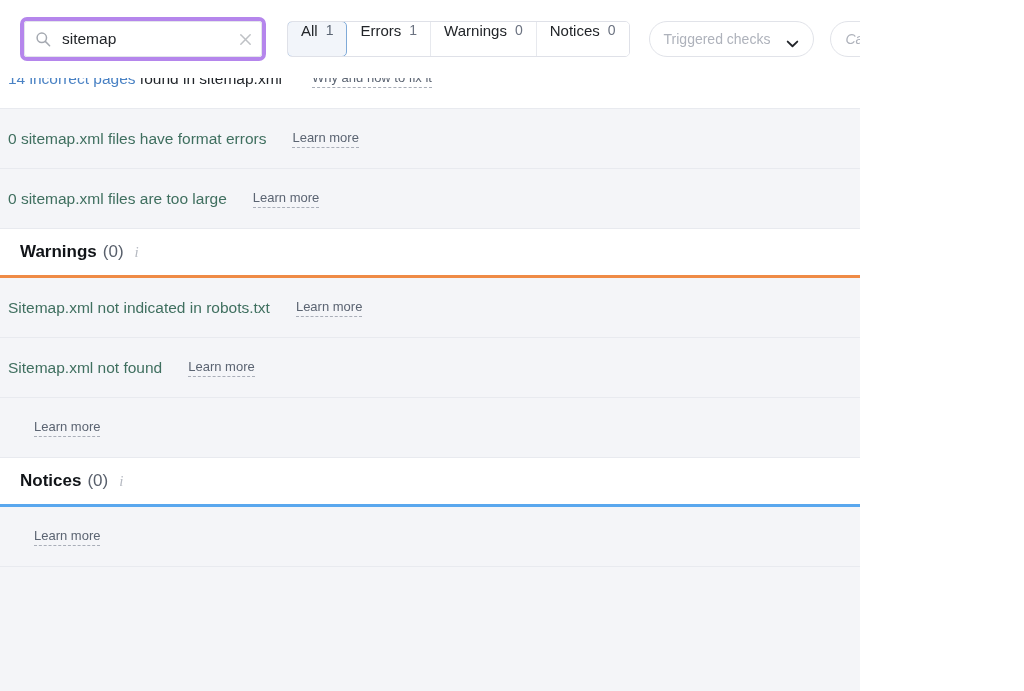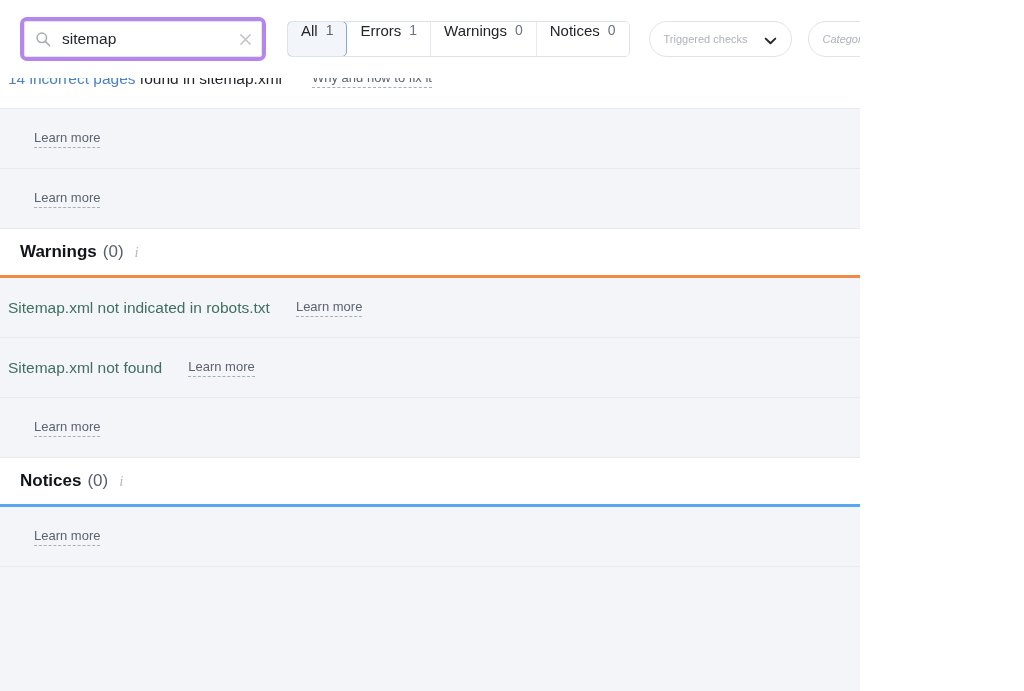--- a/index.html
+++ b/index.html
@@ -78,21 +78,21 @@
   }
   .seg.active .cnt { color: #5a6472; }
 
   
   .dropdown {
     display: flex; align-items: center; gap: 16px;
     height: 36px; padding: 0 14px;
     border: 1px solid #e1e3e9;
     border-radius: 18px;
     background: #fff;
-    font-size: 11px; color: #aeb2bb;
+    font-size: 14px; color: #aeb2bb;
     cursor: pointer;
     white-space: nowrap;
     flex: 0 0 auto;
   }
   .dd-triggered { margin-left: 19px; }
   .dd-category { margin-left: 16px; font-style: italic; }
   .chev { width: 13px; height: 8px; flex: 0 0 auto; }
 
   
   .section-head {
@@ -213,24 +213,26 @@
       <span class="info-i">i</span>
     </div>
     <div class="rule errors"></div>
 
     <div class="row triggered">
       <span class="row-text"><a class="row-link">14 incorrect pages</a><span> found in sitemap.xml</span></span>
       <span class="learn wide">Why and how to fix it</span>
     </div>
 
     <div class="row">
-      <span class="learn">Learn more</span>
-    </div>
-
-    <div class="row">
+      <span class="row-text">0 sitemap.xml files have format errors</span>
+      <span class="learn">Learn more</span>
+    </div>
+
+    <div class="row">
+      <span class="row-text">0 sitemap.xml files are too large</span>
       <span class="learn">Learn more</span>
     </div>
   </div>
 
   <div>
     <div class="section-head">
       <span class="sh-title">Warnings</span>
       <span class="sh-count">(0)</span>
       <span class="info-i">i</span>
     </div>

